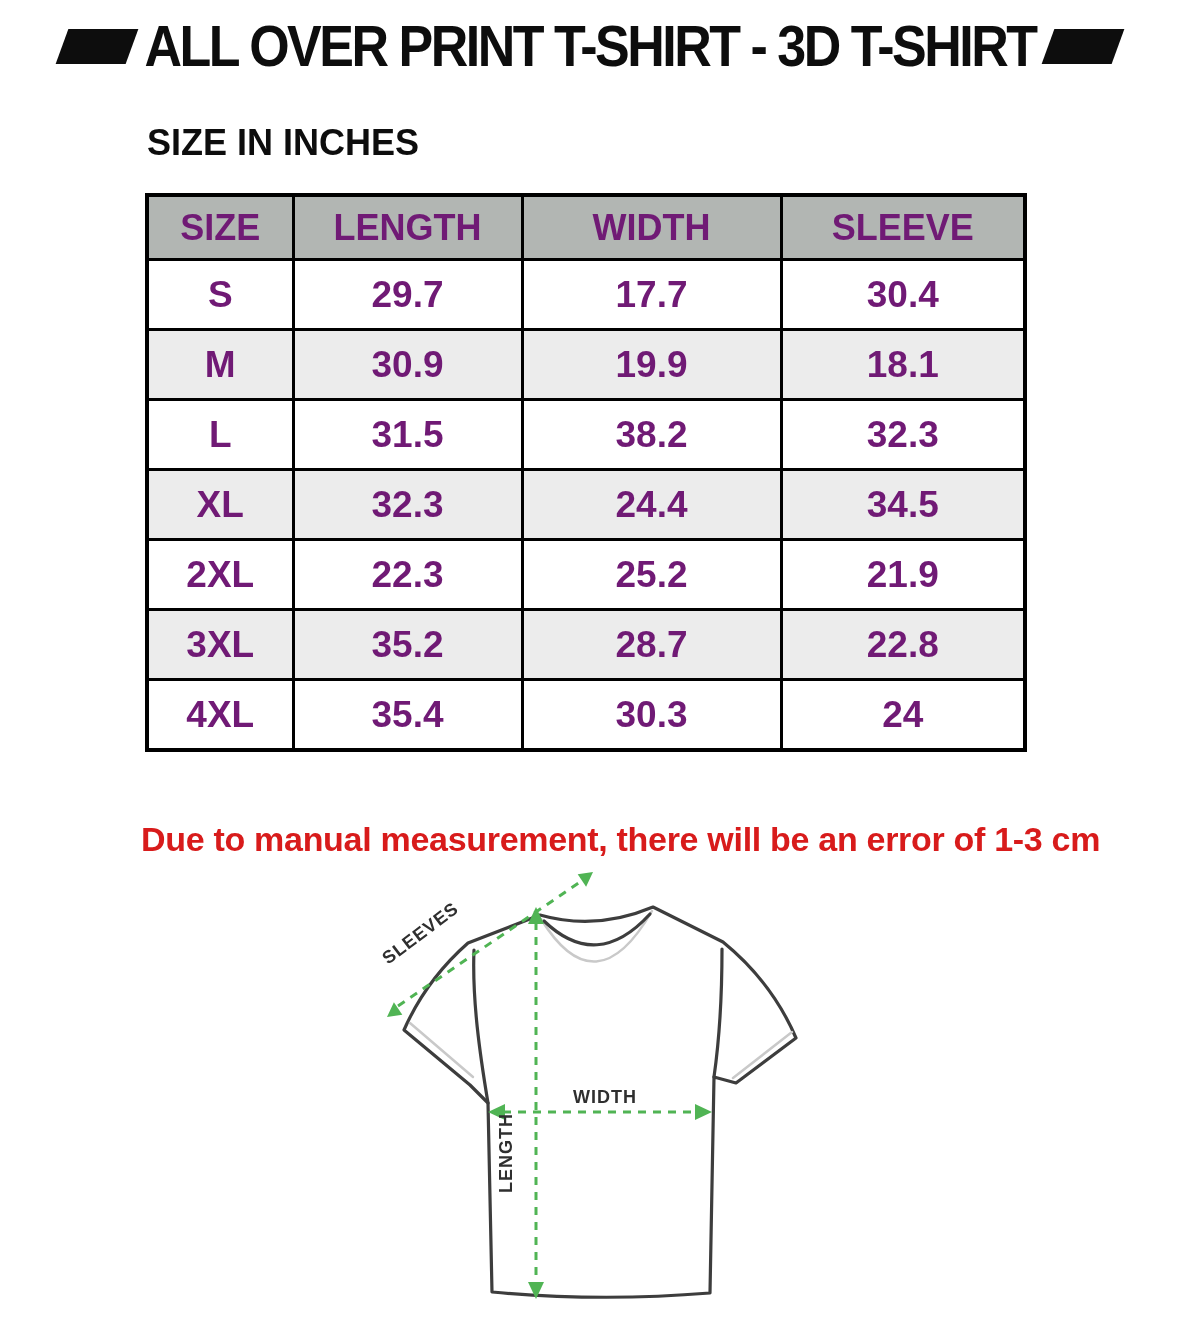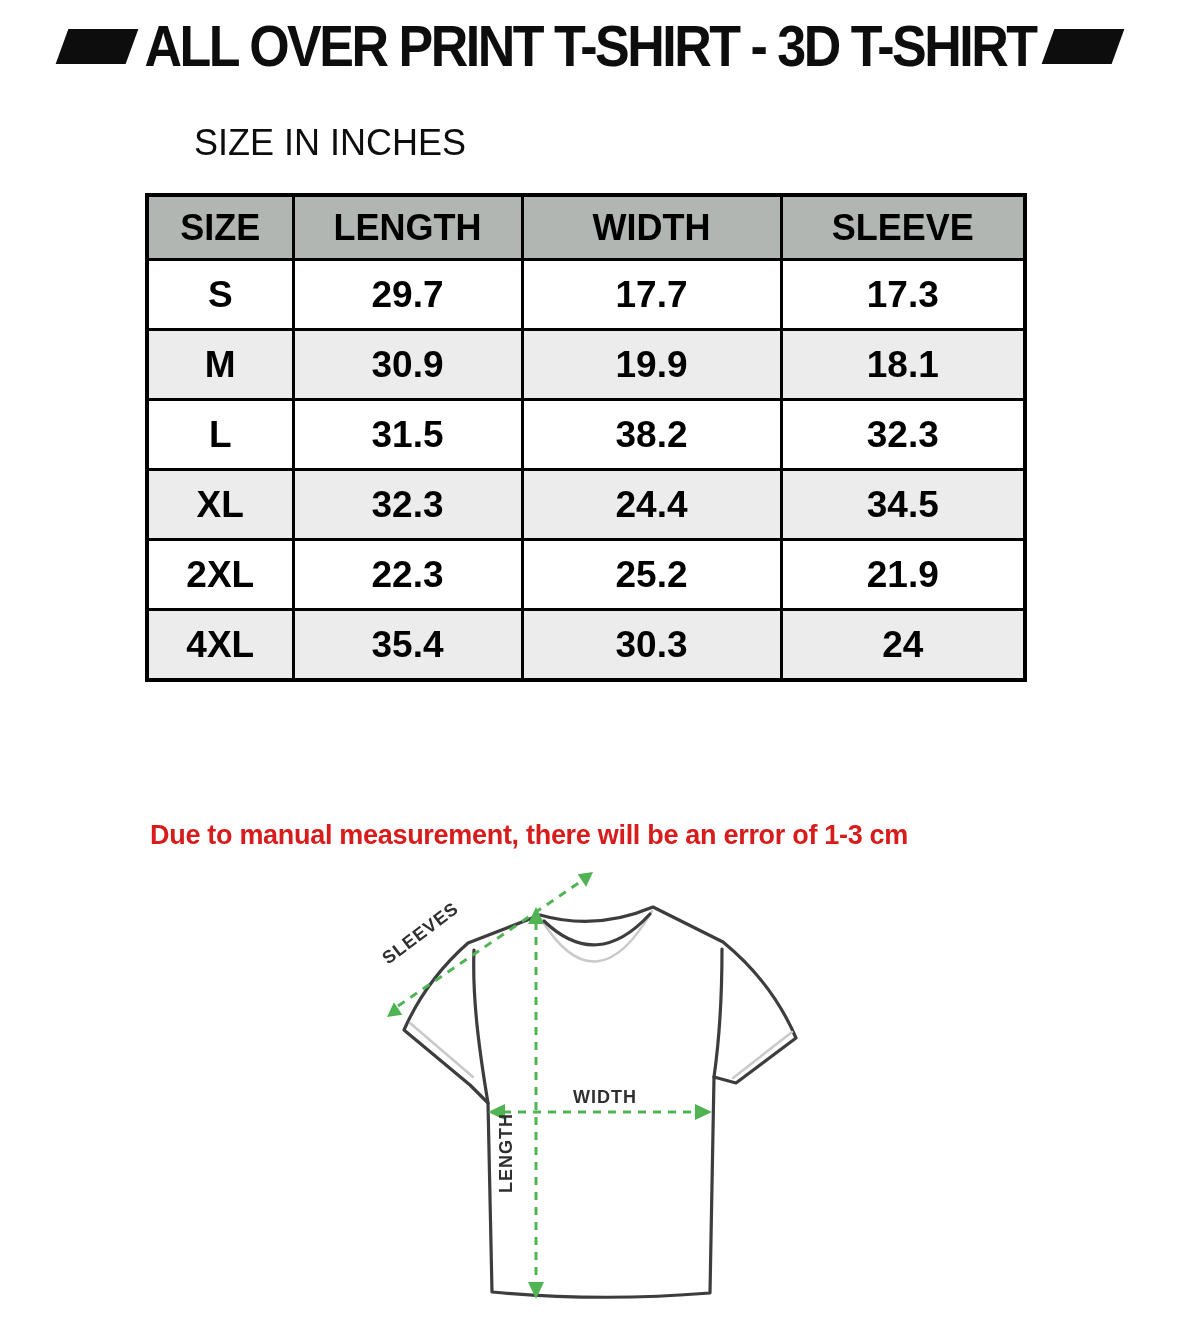--- a/index.html
+++ b/index.html
@@ -22,42 +22,42 @@
     flex:0 0 auto;
   }
   .title{
     font-size:52px;font-weight:800;color:#0d0d0d;
     letter-spacing:-2.5px;line-height:1;white-space:nowrap;
     transform:scaleY(1.12);transform-origin:center;
   }
   
   .subtitle{
     position:absolute;left:147px;top:122px;
-    font-size:36px;font-weight:normal;color:#0d0d0d;letter-spacing:0px;margin-left:47px;
+    font-size:36px;font-weight:bold;color:#0d0d0d;letter-spacing:0px;
   }
   
   table.size-table{
     position:absolute;left:145px;top:193px;
     width:878px;table-layout:fixed;
     border-collapse:collapse;
     border:4px solid #000;
   }
   .size-table th,.size-table td{
     border:3px solid #000;
     text-align:center;vertical-align:middle;
-    font-weight:bold;color:#000000;
+    font-weight:bold;color:#701a75;
     padding:0;
   }
   .size-table th{height:61px;font-size:36px;background:#b2b6b3;}
   .size-table td{height:67px;font-size:37px;background:#ffffff;}
   .size-table tbody tr:nth-child(even) td{background:#ececec;}
   
   .note{
-    position:absolute;left:150px;top:820px;
-    font-size:27px;font-weight:bold;color:#d81b1b;
+    position:absolute;left:141px;top:820px;
+    font-size:34px;font-weight:bold;color:#d81b1b;
     letter-spacing:-0.3px;
   }
   
   .diagram{position:absolute;left:360px;top:850px;width:480px;height:467px;}
   .diagram svg{display:block;}
   .shirt-line{fill:none;stroke:#3d3d3d;stroke-width:3.2;stroke-linejoin:round;stroke-linecap:round;}
   .seam-grey{fill:none;stroke:#c9c9c9;stroke-width:2.5;stroke-linecap:round;}
   .meas{stroke:#50b454;stroke-width:3;fill:none;stroke-dasharray:8 7;}
   .meas-head{fill:#50b454;stroke:none;}
   .meas-label{
@@ -91,21 +91,21 @@
         <th>LENGTH</th>
         <th>WIDTH</th>
         <th>SLEEVE</th>
       </tr>
     </thead>
     <tbody>
       <tr>
         <td>S</td>
         <td>29.7</td>
         <td>17.7</td>
-        <td>17.3</td>
+        <td>30.4</td>
       </tr>
       <tr>
         <td>M</td>
         <td>30.9</td>
         <td>19.9</td>
         <td>18.1</td>
       </tr>
       <tr>
         <td>L</td>
         <td>31.5</td>
@@ -116,20 +116,26 @@
         <td>XL</td>
         <td>32.3</td>
         <td>24.4</td>
         <td>34.5</td>
       </tr>
       <tr>
         <td>2XL</td>
         <td>22.3</td>
         <td>25.2</td>
         <td>21.9</td>
+      </tr>
+      <tr>
+        <td>3XL</td>
+        <td>35.2</td>
+        <td>28.7</td>
+        <td>22.8</td>
       </tr>
       <tr>
         <td>4XL</td>
         <td>35.4</td>
         <td>30.3</td>
         <td>24</td>
       </tr>
     </tbody>
   </table>
 

